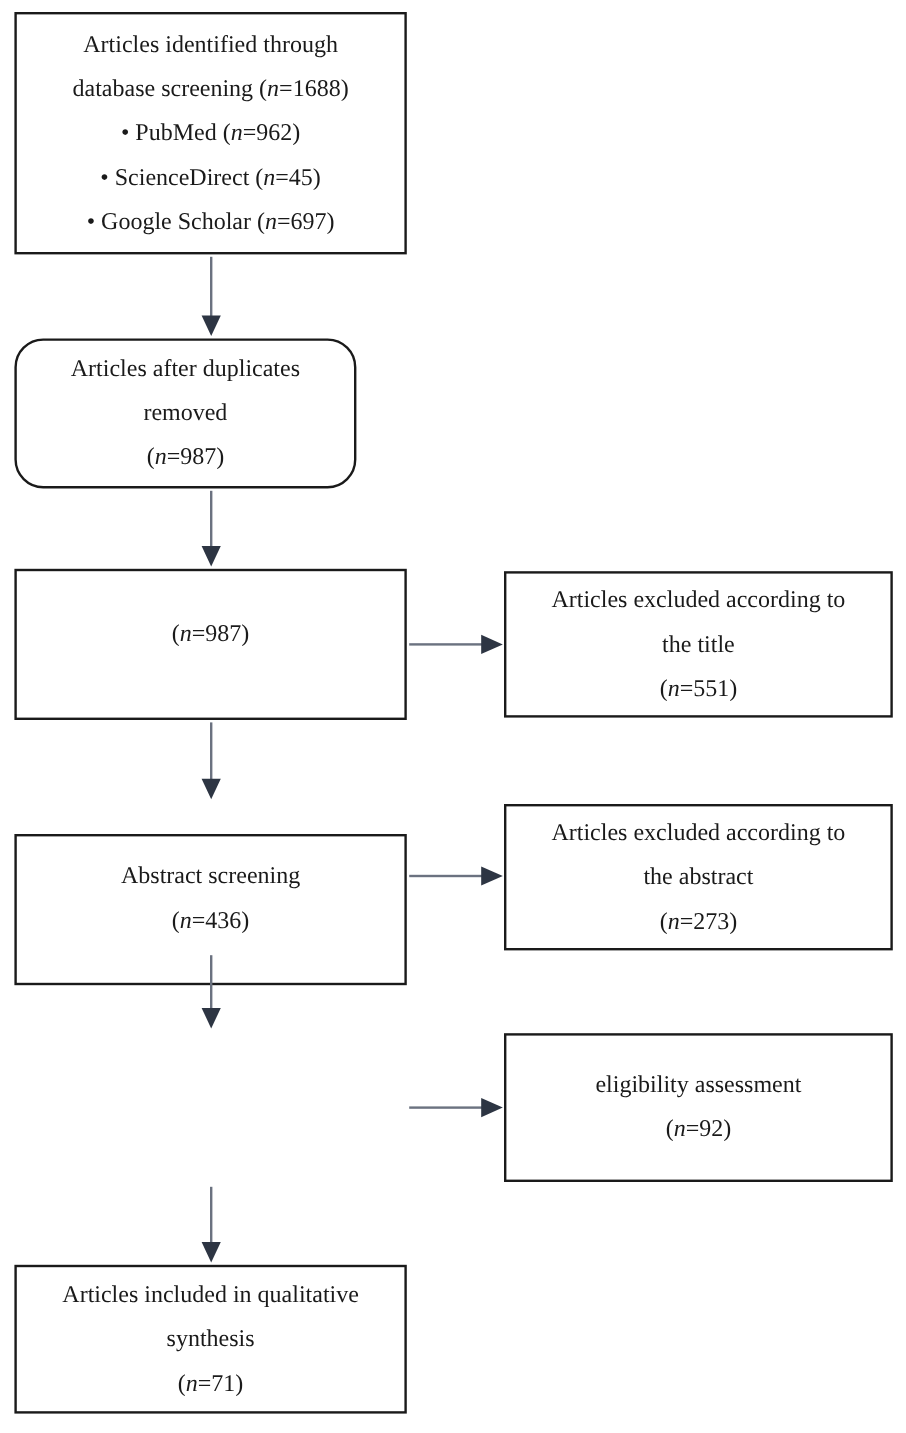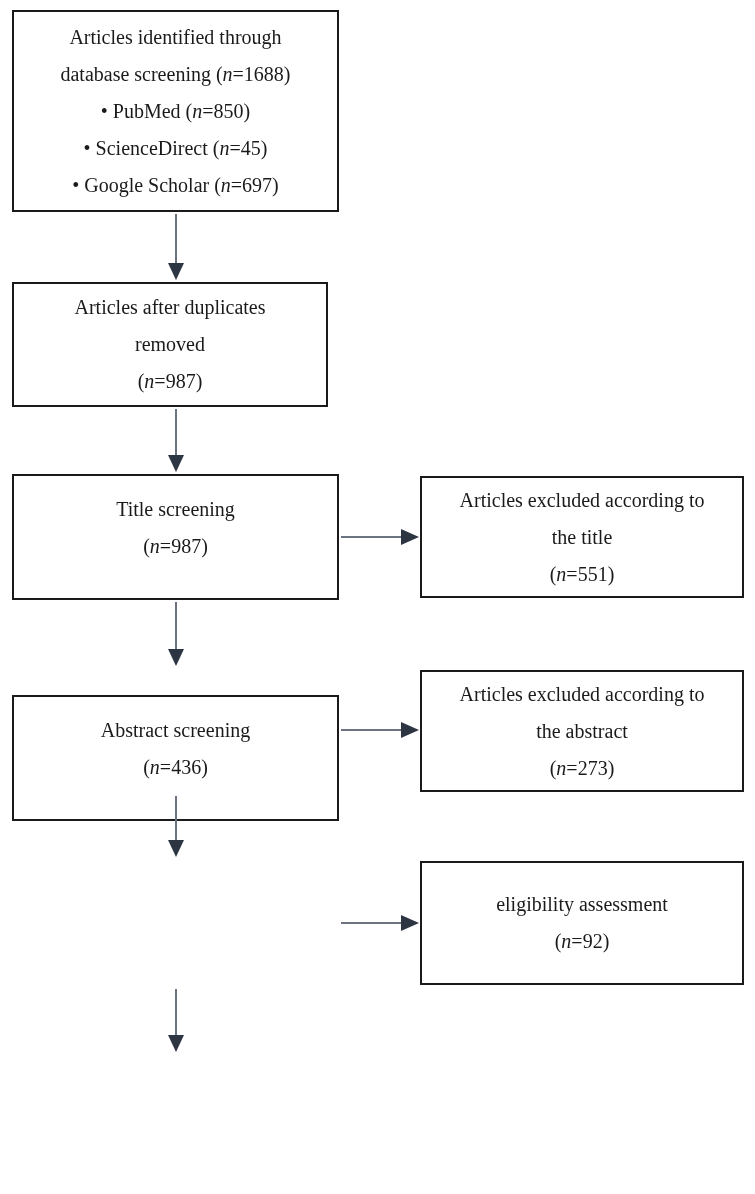--- a/index.html
+++ b/index.html
@@ -74,43 +74,42 @@
   i { font-style: italic; }
 </style>
 </head>
 <body>
 
 <div class="canvas">
 
   <div class="box" style="left:12px; top:10px; width:327px; height:202px;">
     <div class="line"><span>Articles identified through</span></div>
     <div class="line"><span>database screening (</span><i>n</i><span>=1688)</span></div>
-    <div class="line"><span>• PubMed (</span><i>n</i><span>=850)</span></div>
+    <div class="line"><span>• PubMed (</span><i>n</i><span>=962)</span></div>
     <div class="line"><span>• ScienceDirect (</span><i>n</i><span>=45)</span></div>
     <div class="line"><span>• Google Scholar (</span><i>n</i><span>=697)</span></div>
   </div>
 
   <div class="varrow" style="left:168px; top:214px; height:66px;">
     <div class="shaft"></div>
     <div class="head"></div>
   </div>
 
-  <div class="box" style="left:12px; top:282px; width:316px; height:125px;">
+  <div class="box" style="left:12px; top:282px; width:285px; height:125px;border-radius:24px;">
     <div class="line"><span>Articles after duplicates</span></div>
     <div class="line"><span>removed</span></div>
     <div class="line"><span>(</span><i>n</i><span>=987)</span></div>
   </div>
 
   <div class="varrow" style="left:168px; top:409px; height:63px;">
     <div class="shaft"></div>
     <div class="head"></div>
   </div>
 
   <div class="box lift" style="left:12px; top:474px; width:327px; height:126px;">
-    <div class="line"><span>Title screening</span></div>
     <div class="line"><span>(</span><i>n</i><span>=987)</span></div>
   </div>
 
   <div class="harrow" style="left:341px; top:529px; width:78px;">
     <div class="shaft"></div>
     <div class="head"></div>
   </div>
 
   <div class="box" style="left:420px; top:476px; width:324px; height:122px;">
     <div class="line"><span>Articles excluded according to</span></div>
@@ -153,14 +152,19 @@
   <div class="box" style="left:420px; top:861px; width:324px; height:124px;">
     <div class="line"><span>eligibility assessment</span></div>
     <div class="line"><span>(</span><i>n</i><span>=92)</span></div>
   </div>
 
   <div class="varrow" style="left:168px; top:989px; height:63px;">
     <div class="shaft"></div>
     <div class="head"></div>
   </div>
 
+  <div class="box" style="left:12px; top:1054px; width:327px; height:124px;">
+    <div class="line"><span>Articles included in qualitative</span></div>
+    <div class="line"><span>synthesis</span></div>
+    <div class="line"><span>(</span><i>n</i><span>=71)</span></div>
+  </div>
 
 </div>
 
 </body></html>

